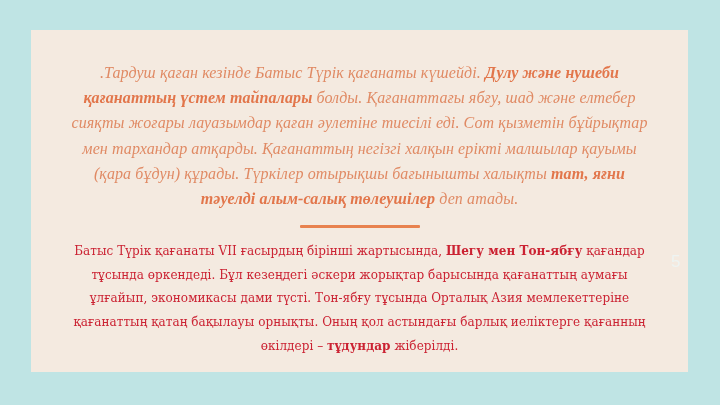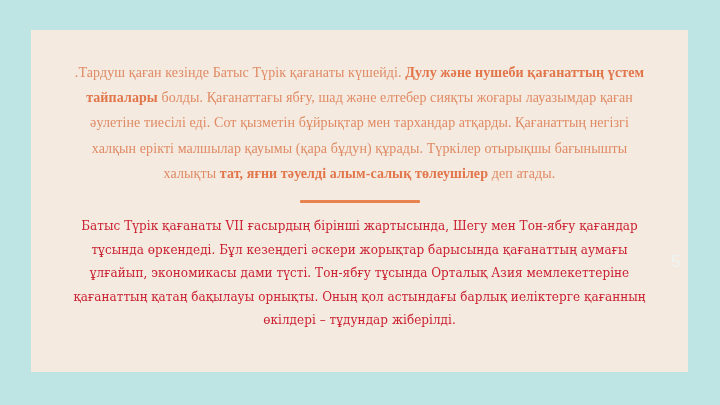--- a/index.html
+++ b/index.html
@@ -43,44 +43,45 @@
   }
 
   
   .para {
     text-align: center;
     margin: 0;
   }
 
   .para-primary {
     color: #e08a64;
-    font-size: 14px;
+    font-size: 16px;
     line-height: 25.2px;
     letter-spacing: 0.1px;
     padding: 0 18px;
     margin-top: 12px;
+    font-style: italic;
   }
 
   .para-primary .em {
     color: #e2764b;
     font-weight: bold;
   }
 
   .para-secondary {
     color: #cb2232;
     font-size: 12.0px;
     line-height: 23.6px;
     letter-spacing: 0.05px;
     padding: 0 16px;
     margin-top: 12px;
     font-family: "DejaVu Serif", "Liberation Serif", serif;
   }
 
   .para-secondary .em {
-    font-weight: normal;
+    font-weight: bold;
   }
 
   
   .divider-wrap {
     width: 100%;
     display: flex;
     justify-content: center;
     margin-top: 14px;
   }
   .divider {

